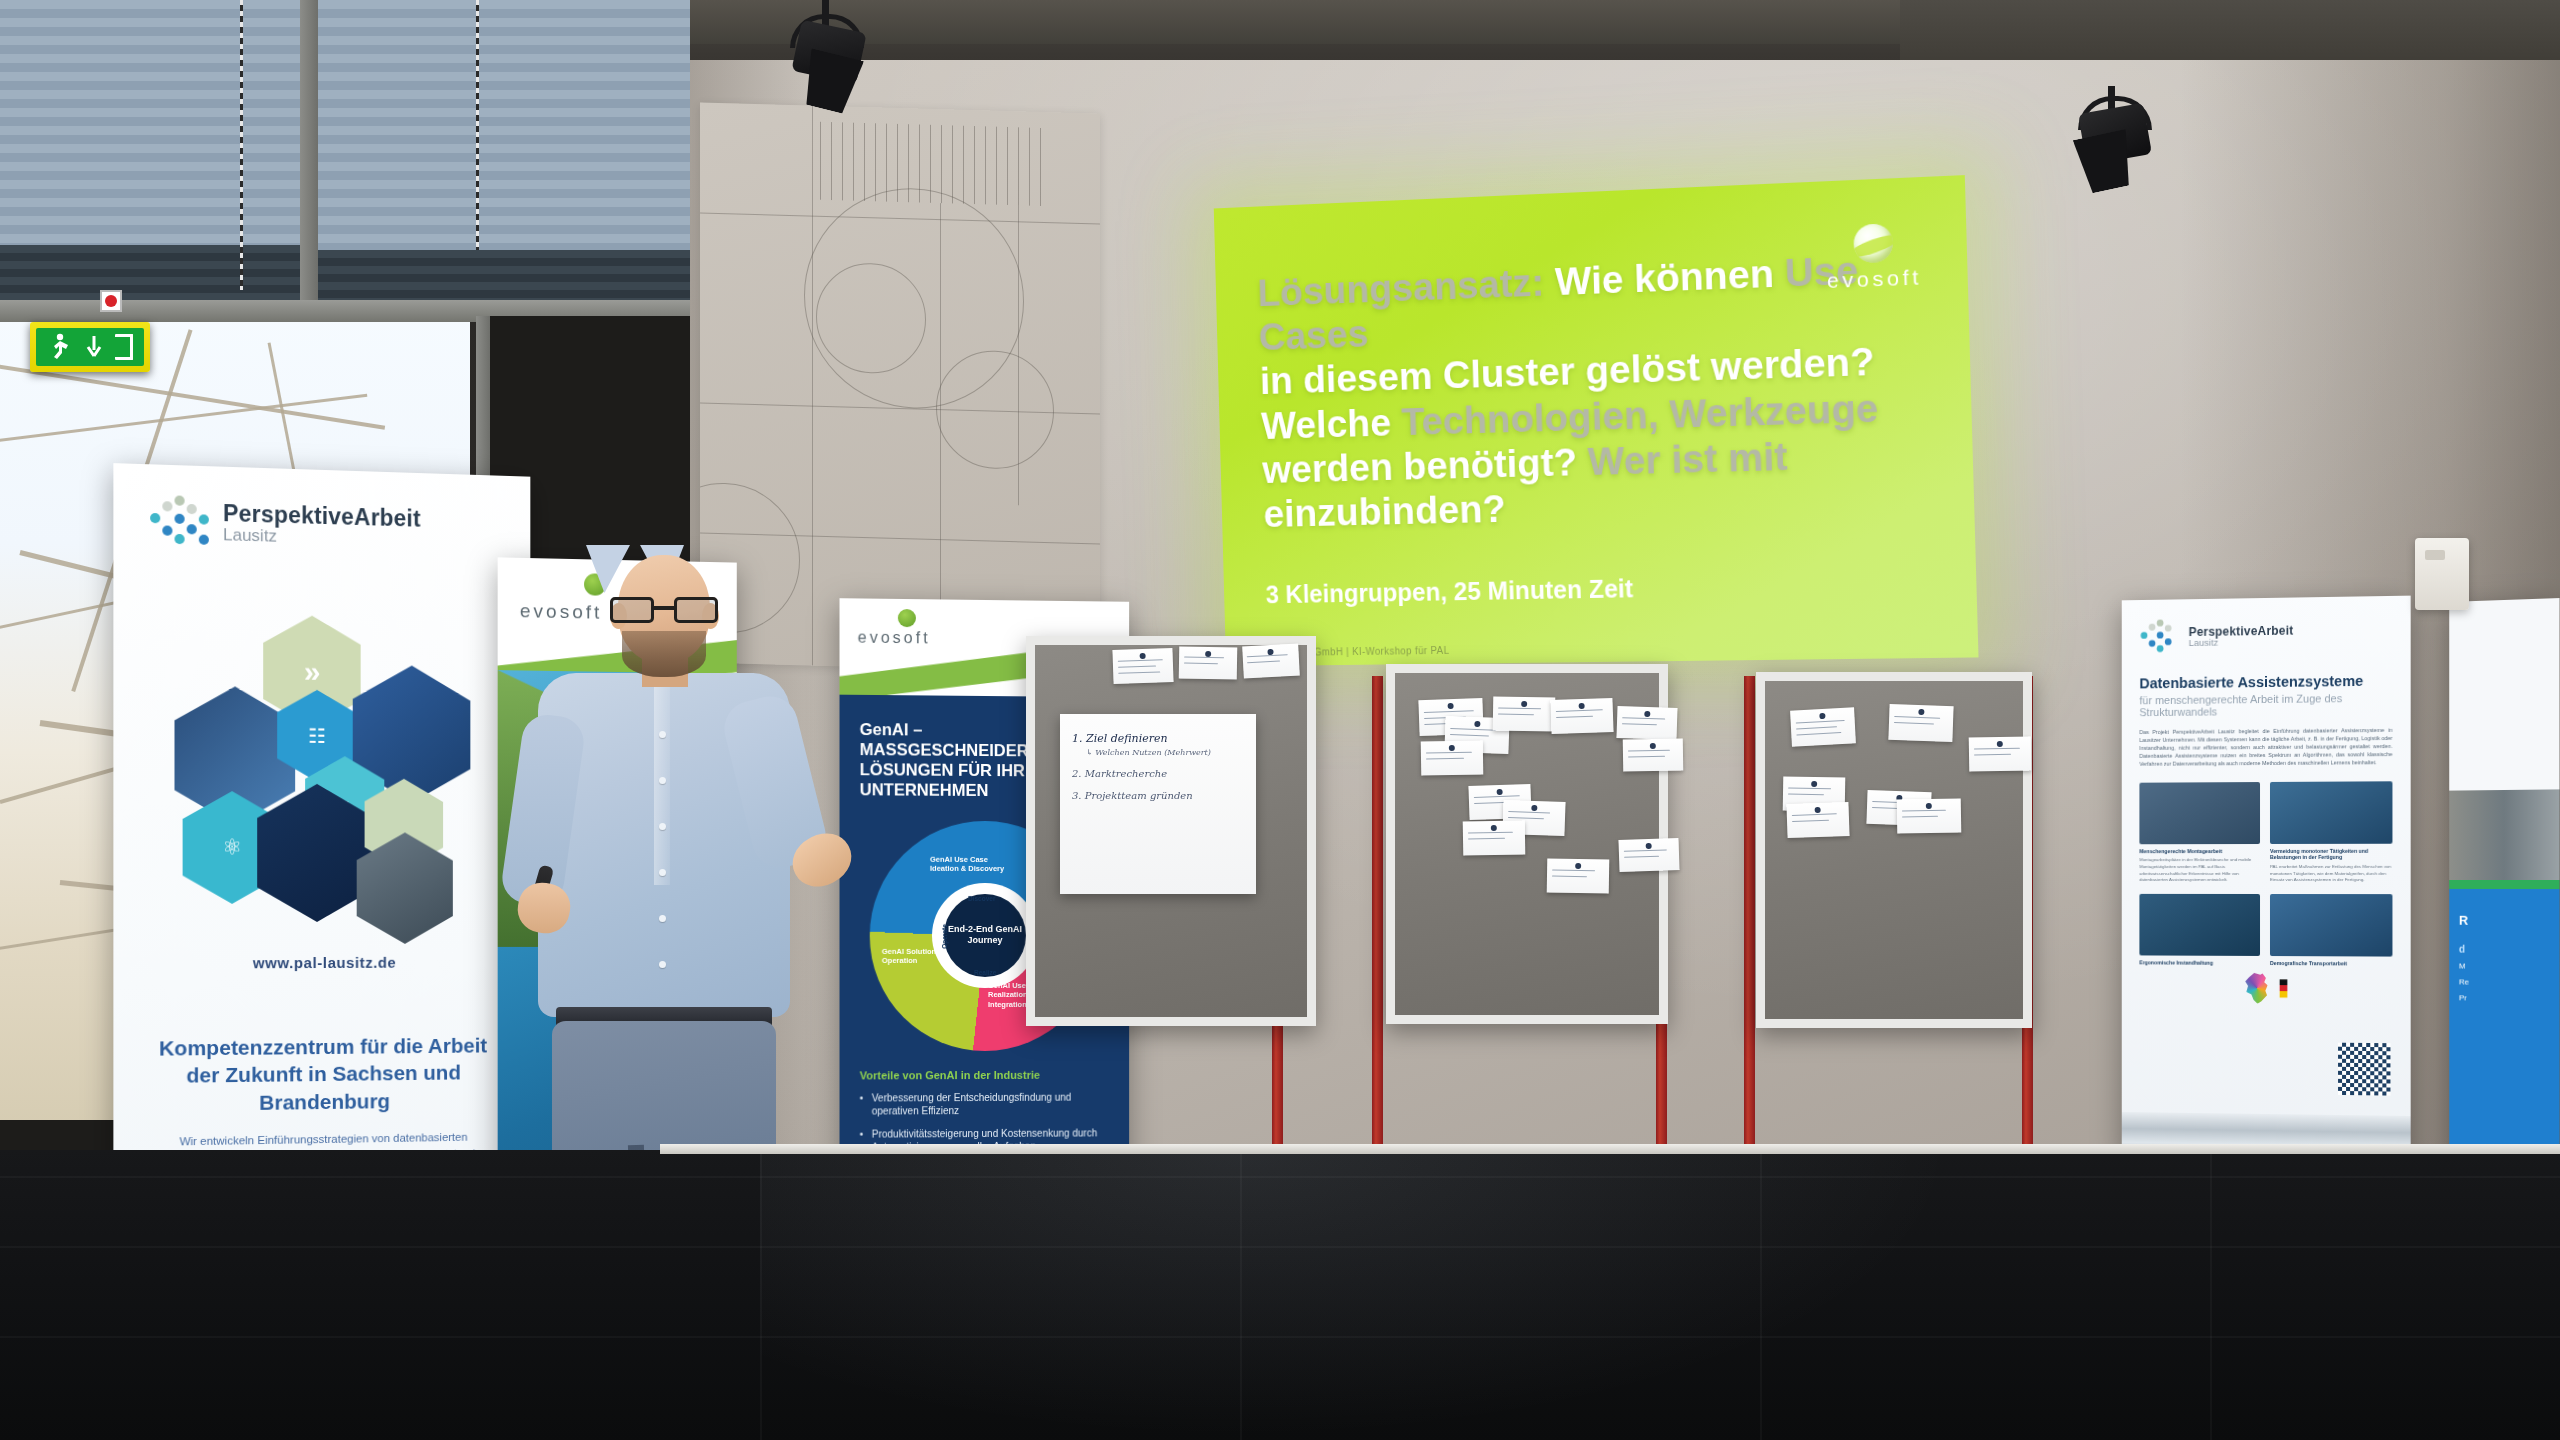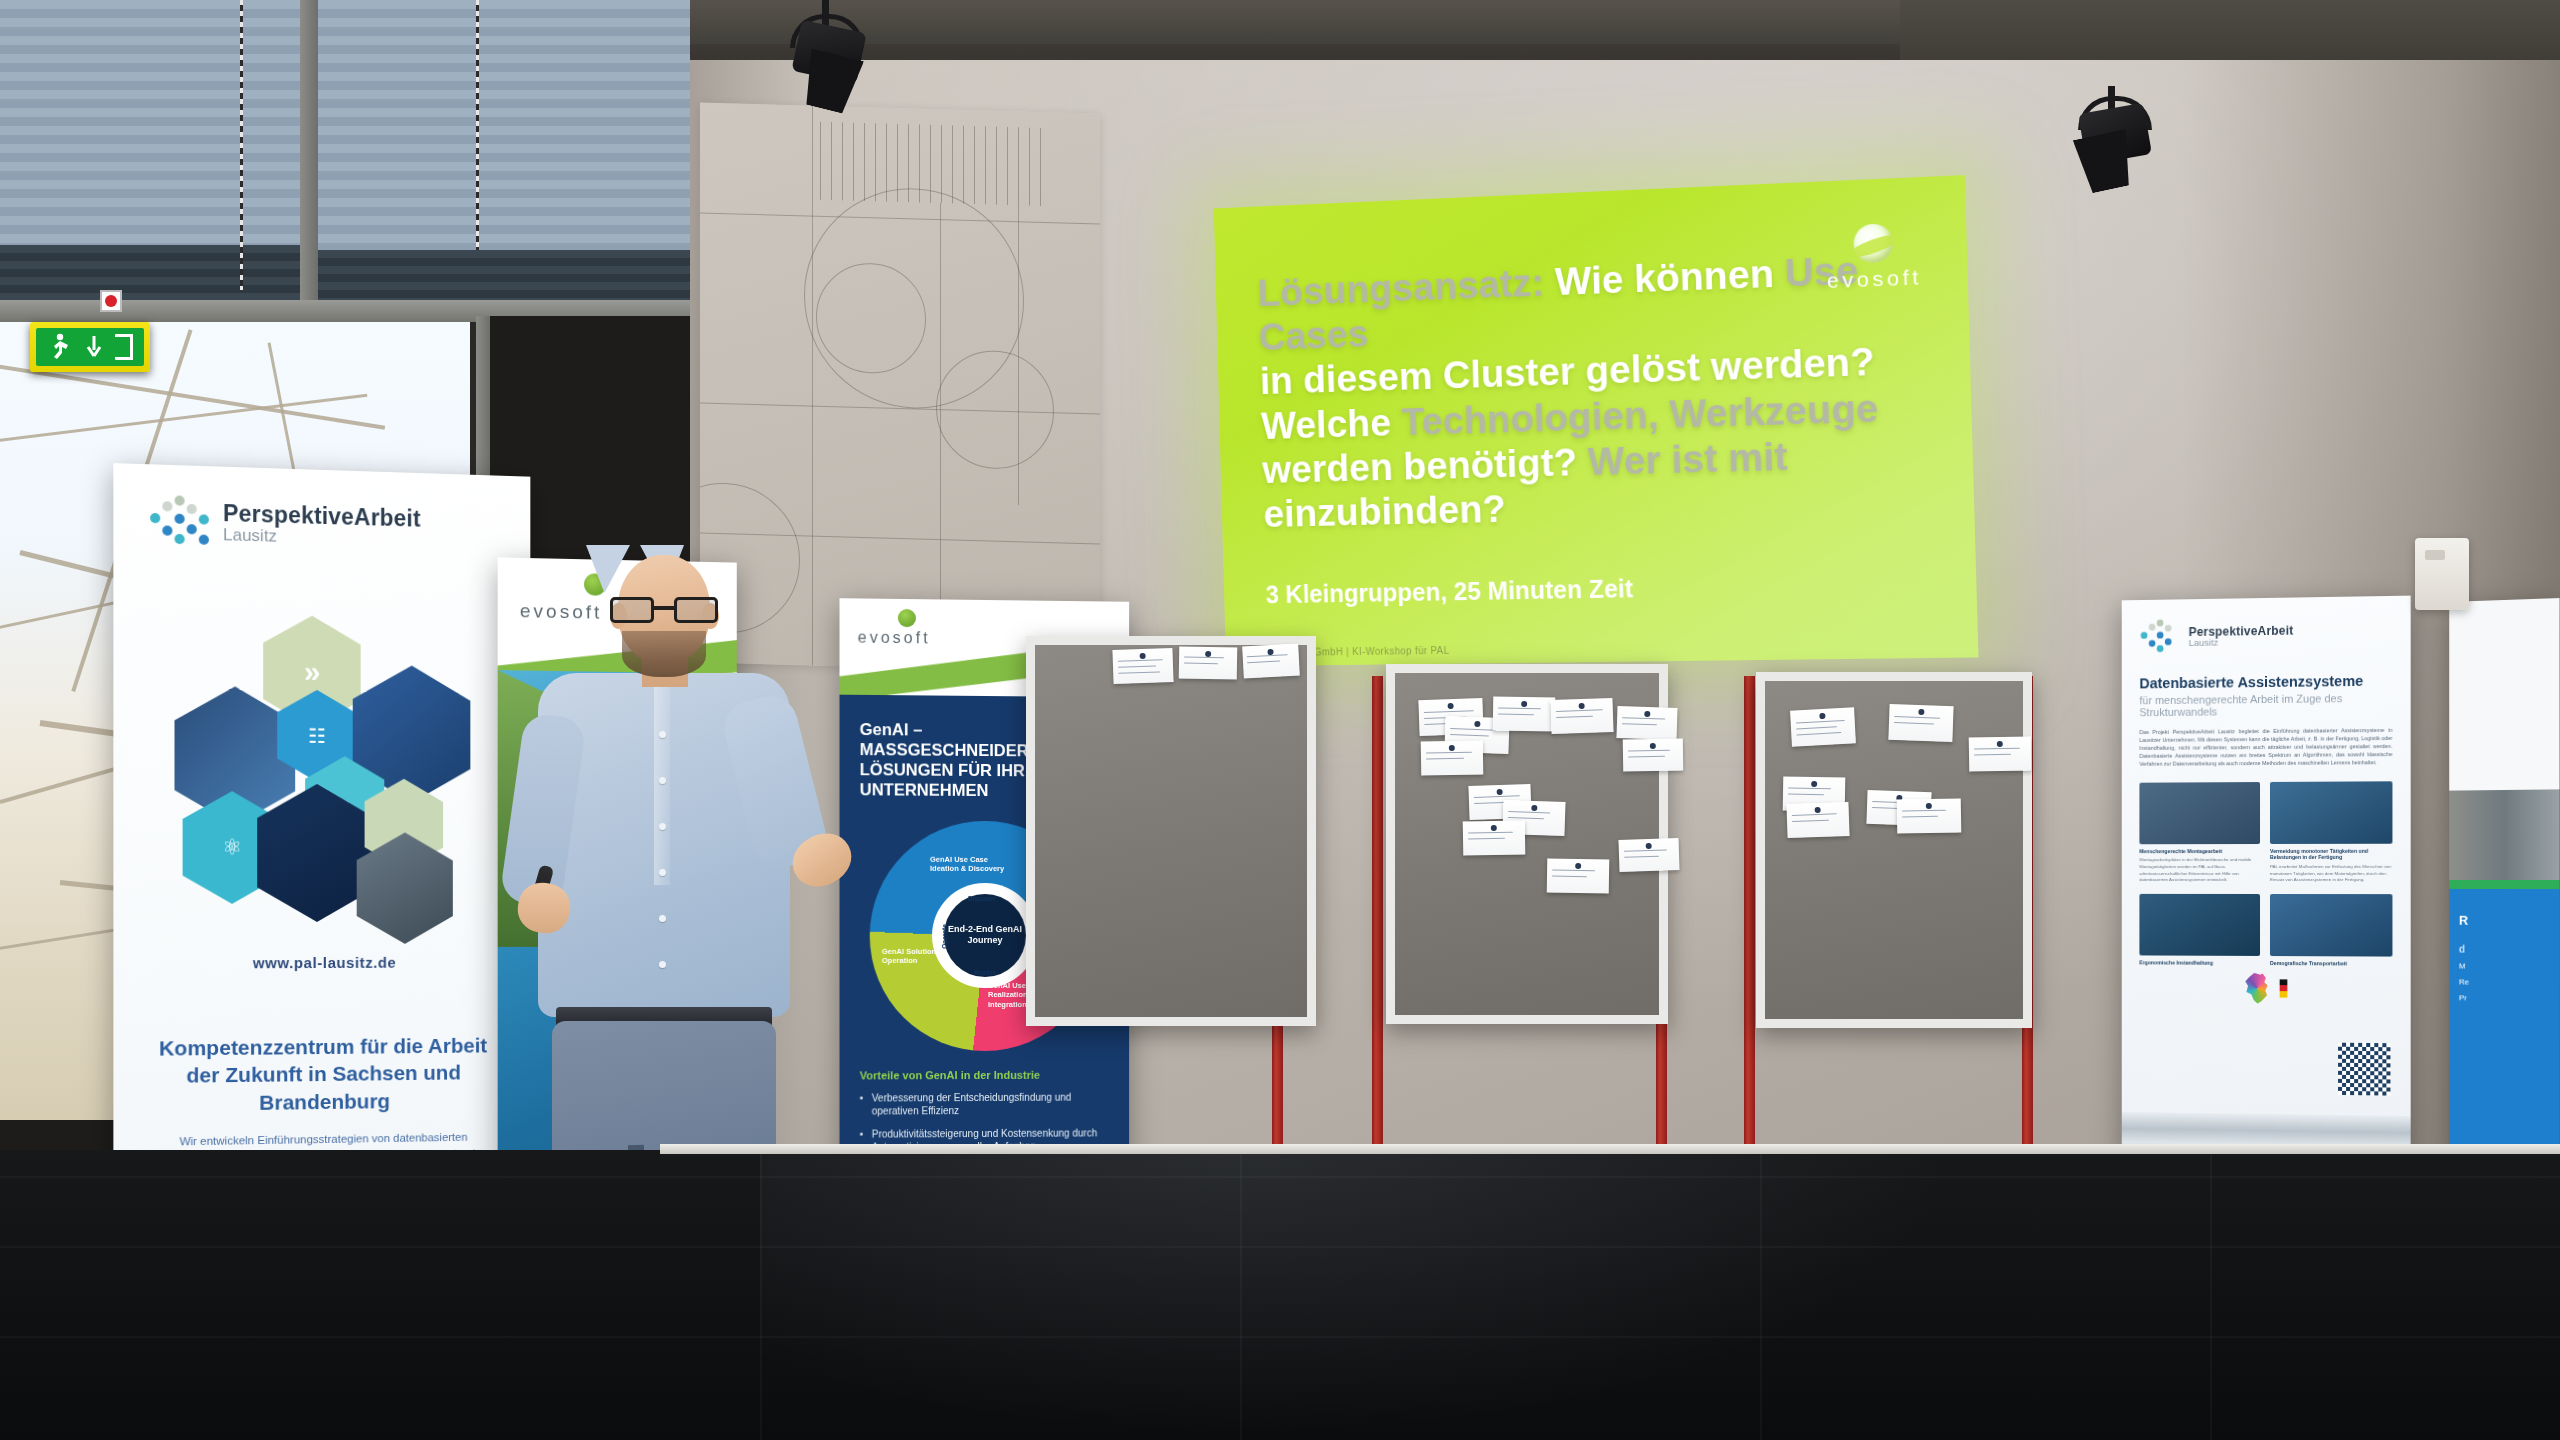--- a/index.html
+++ b/index.html
@@ -585,20 +585,26 @@
       <span class="ln" style="top:10px;width:70%"></span>
         <span class="ln" style="top:16px;width:60%"></span>
     </div>
     <div class="card" style="left:208px;top:0px;width:56px;height:32px;transform:rotate(-3deg);">
       <span class="pin"></span>
       <span class="ln" style="top:10px;width:72%"></span>
         <span class="ln" style="top:16px;width:58%"></span>
     </div>
   </div>
 
+  <div class="flipchart" style="left:1060px;top:714px;width:196px;height:180px;">
+    <span class="hw" style="left:12px;top:18px;font-size:11px;">1. Ziel definieren</span>
+    <span class="hw" style="left:26px;top:34px;font-size:8px;opacity:.75;">↳ Welchen Nutzen (Mehrwert)</span>
+    <span class="hw" style="left:12px;top:54px;font-size:10px;opacity:.8;">2. Marktrecherche</span>
+    <span class="hw" style="left:12px;top:76px;font-size:10px;opacity:.8;">3. Projektteam gründen</span>
+  </div>
 
   <div class="stand-leg" style="left:1372px;top:676px;width:11px;height:560px;"></div>
   <div class="stand-leg" style="left:1656px;top:676px;width:11px;height:560px;"></div>
   <div class="stand-foot" style="left:1312px;top:1230px;width:134px;transform:skewX(-26deg);"></div>
   <div class="stand-foot" style="left:1596px;top:1230px;width:134px;transform:skewX(-26deg);"></div>
 
   <div class="board" style="left:1386px;top:664px;width:282px;height:360px;">
     <div class="card" style="left:24px;top:26px;width:64px;height:36px;transform:rotate(-2deg);">
         <span class="pin"></span>
         <span class="ln" style="top:12px;width:78%"></span>

